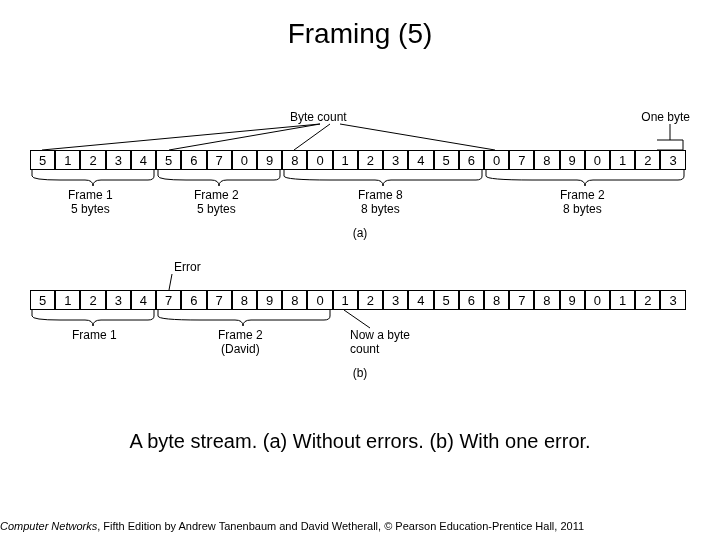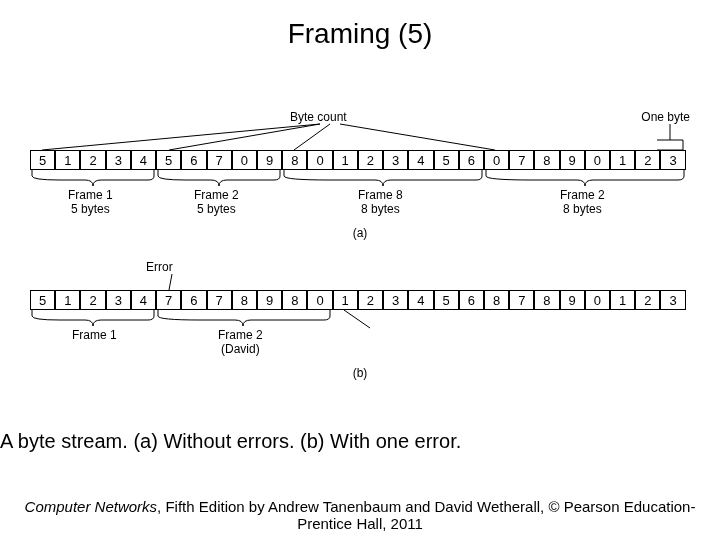--- a/index.html
+++ b/index.html
@@ -33,30 +33,30 @@
     display: flex;
     align-items: center;
     justify-content: center;
     box-sizing: border-box;
     font-size: 13px;
     background: #fff;
   }
   .ann { position: absolute; font-size: 12px; }
   .brace-svg { overflow: visible; }
   .caption {
+    text-align: center;
     font-size: 20px;
     margin-top: 50px;
   }
   .footer {
     position: absolute;
     bottom: 8px;
     left: 0;
     right: 0;
-    text-align: center;
-    font-size: 15px;
+    font-size: 11px;
   }
   .footer .book { font-style: italic; }
 </style>
 </head>
 <body>
 
 <div class="title">Framing (5)</div>
 
 <div class="figure-area">
 
@@ -118,21 +118,21 @@
     <div class="ann" style="left:328px; top:18px; text-align:center;">
       <span>Frame 8</span><br><span>8 bytes</span>
     </div>
     <div class="ann" style="left:530px; top:18px; text-align:center;">
       <span>Frame 2</span><br><span>8 bytes</span>
     </div>
   </div>
   <div style="text-align:center; font-size:12px; margin-bottom:20px;">(a)</div>
 
   <div style="position:relative; height:30px;">
-    <div class="ann" style="left:116px; top:0;text-align:center;">Error</div>
+    <div class="ann" style="left:144px; top:0;text-align:center;">Error</div>
     <svg class="brace-svg" width="660" height="30" style="position:absolute; left:0; top:0;">
       <line x1="142" y1="14" x2="139" y2="30" stroke="#000"></line>
     </svg>
   </div>
 
   <div class="row" id="rowB">
       <div class="cell" style="width: 25.2308px; border-width: 1.5px;">5</div>
       <div class="cell" style="width: 25.2308px;">1</div>
       <div class="cell" style="width: 25.2308px;">2</div>
       <div class="cell" style="width: 25.2308px;">3</div>
@@ -165,20 +165,21 @@
       <path d="M 2 0 L 2 6 Q 2 10 30 10 L 55 10 Q 63 10 63 16 Q 63 10 71 10 L 118 10 Q 124 10 124 6 L 124 0" fill="none" stroke="#000"></path>
       <path d="M 128 0 L 128 6 Q 128 10 170 10 L 205 10 Q 213 10 213 16 Q 213 10 221 10 L 294 10 Q 300 10 300 6 L 300 0" fill="none" stroke="#000"></path>
       <line x1="314" y1="0" x2="340" y2="18" stroke="#000"></line>
     </svg>
     <div class="ann" style="left:42px; top:18px; text-align:center;">
       <span>Frame 1</span>
     </div>
     <div class="ann" style="left:188px; top:18px; text-align:center;">
       <span>Frame 2</span><br><span>(David)</span>
     </div>
+    <div class="ann" style="left:320px; top:18px; width:80px;">Now a byte count</div>
   </div>
   <div style="text-align:center; font-size:12px;">(b)</div>
 
 </div>
 
 <div class="caption">A byte stream. (a) Without errors. (b) With one error.</div>
 
 <div class="footer">
   <span class="book">Computer Networks</span><span>, Fifth Edition by Andrew Tanenbaum and David Wetherall, © Pearson Education-Prentice Hall, 2011</span>
 </div>

